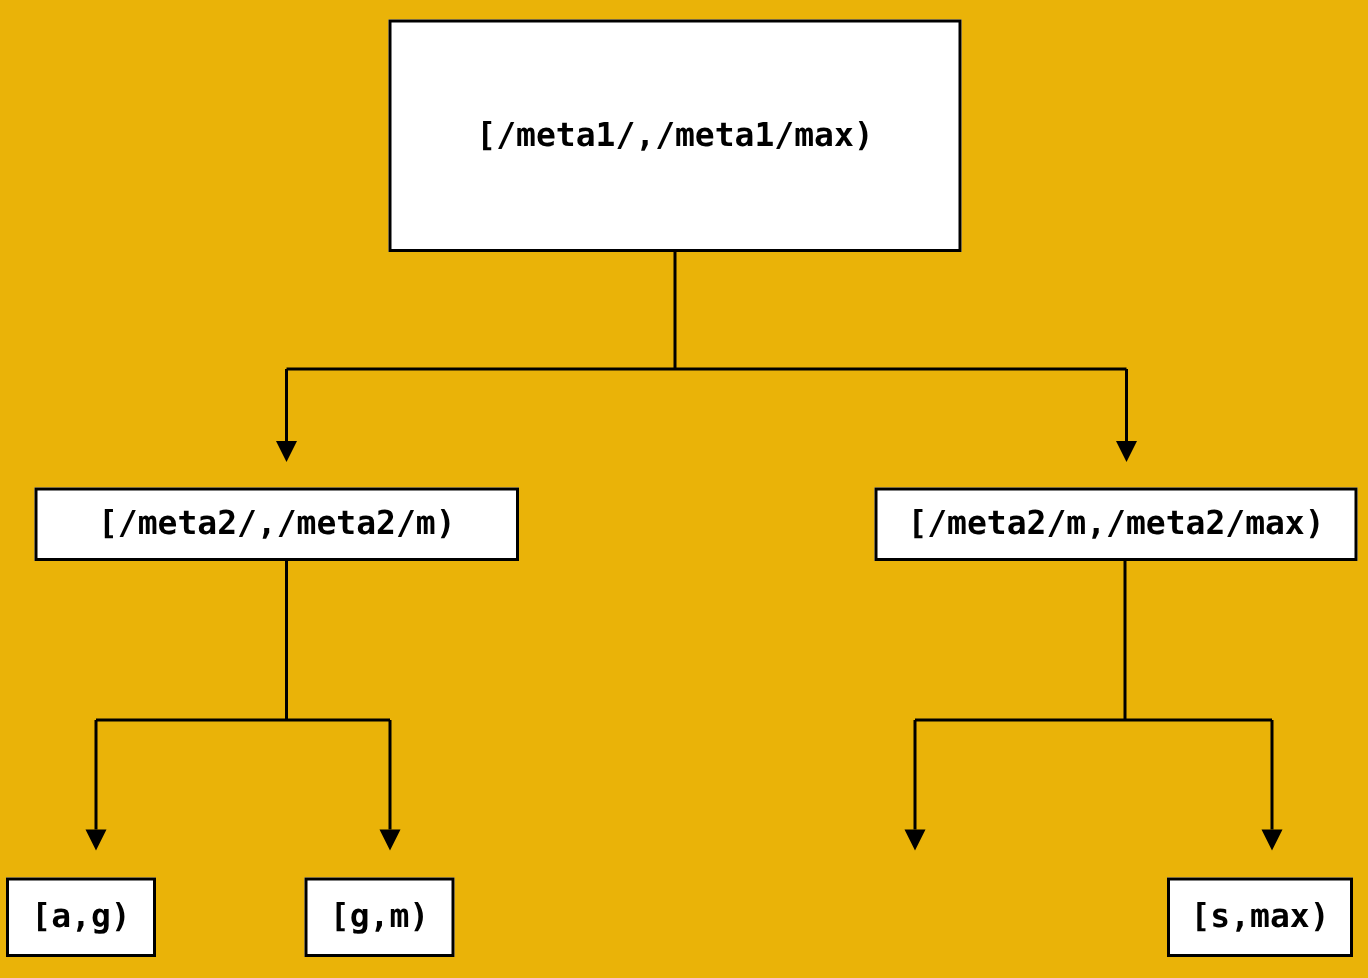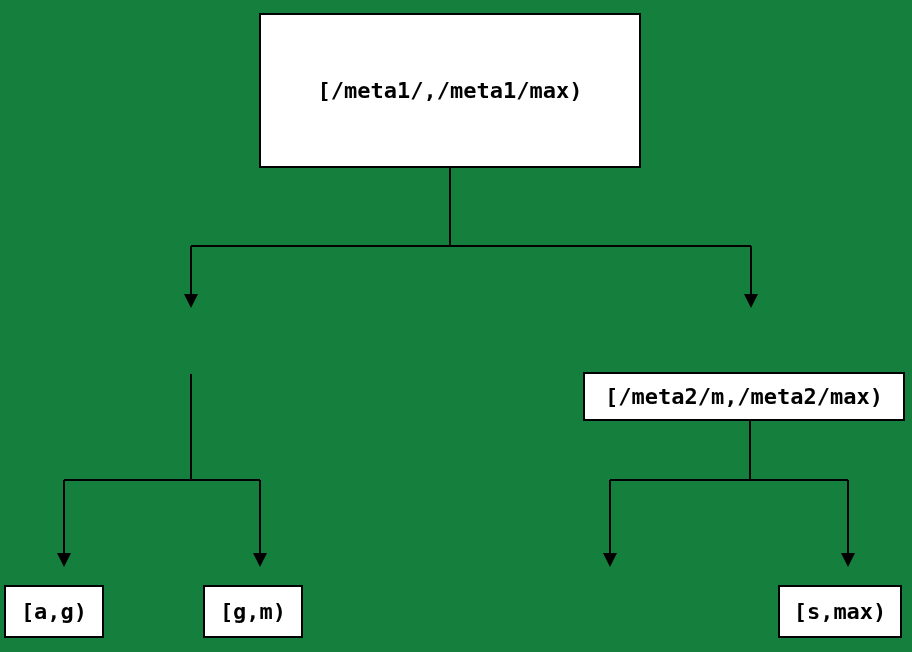--- a/index.html
+++ b/index.html
@@ -4,21 +4,21 @@
 <style>
   html, body {
     margin: 0;
     padding: 0;
     background: #ffffff;
   }
   .canvas {
     position: relative;
     width: 912px;
     height: 652px;
-    background: #15803d;
+    background: #eab308;
     font-family: "DejaVu Sans Mono", "Liberation Mono", monospace;
     overflow: hidden;
     text-align: right;
   }
   .edges {
     position: absolute;
     left: 0;
     top: 0;
     width: 912px;
     height: 652px;
@@ -31,21 +31,21 @@
     display: flex;
     align-items: center;
     justify-content: center;
     color: #000000;
     font-size: 22px;
     font-weight: bold;
     white-space: nowrap;
   }
   .node-root   { left: 259px; top: 13px;  width: 382px; height: 155px; }
   .node-l2a    { left: 23px;  top: 325px; width: 323px; height: 49px; }
-  .node-l2b    { left: 583px; top: 325px; width: 322px; height: 49px; margin-top: 47px; }
+  .node-l2b    { left: 583px; top: 325px; width: 322px; height: 49px; }
   .node-l3a    { left: 4px;   top: 585px; width: 100px; height: 53px; }
   .node-l3b    { left: 203px; top: 585px; width: 100px; height: 53px; }
   .node-l3c    { left: 553px; top: 585px; width: 100px; height: 53px; }
   .node-l3d    { left: 778px; top: 585px; width: 124px; height: 53px; }
 </style>
 </head>
 <body>
 
 <div class="canvas">
 
@@ -61,20 +61,23 @@
 
     <path d="M750 374 V480 M610 480 H848 M610 480 V553 M848 480 V553" stroke="#000000" stroke-width="2" fill="none"></path>
     <polygon points="603,553 617,553 610,567" fill="#000000"></polygon>
     <polygon points="841,553 855,553 848,567" fill="#000000"></polygon>
   </svg>
 
   <div class="node node-root">
     <span>[/meta1/,/meta1/max)</span>
   </div>
 
+  <div class="node node-l2a">
+    <span>[/meta2/,/meta2/m)</span>
+  </div>
 
   <div class="node node-l2b">
     <span>[/meta2/m,/meta2/max)</span>
   </div>
 
   <div class="node node-l3a">
     <span>[a,g)</span>
   </div>
 
   <div class="node node-l3b">

